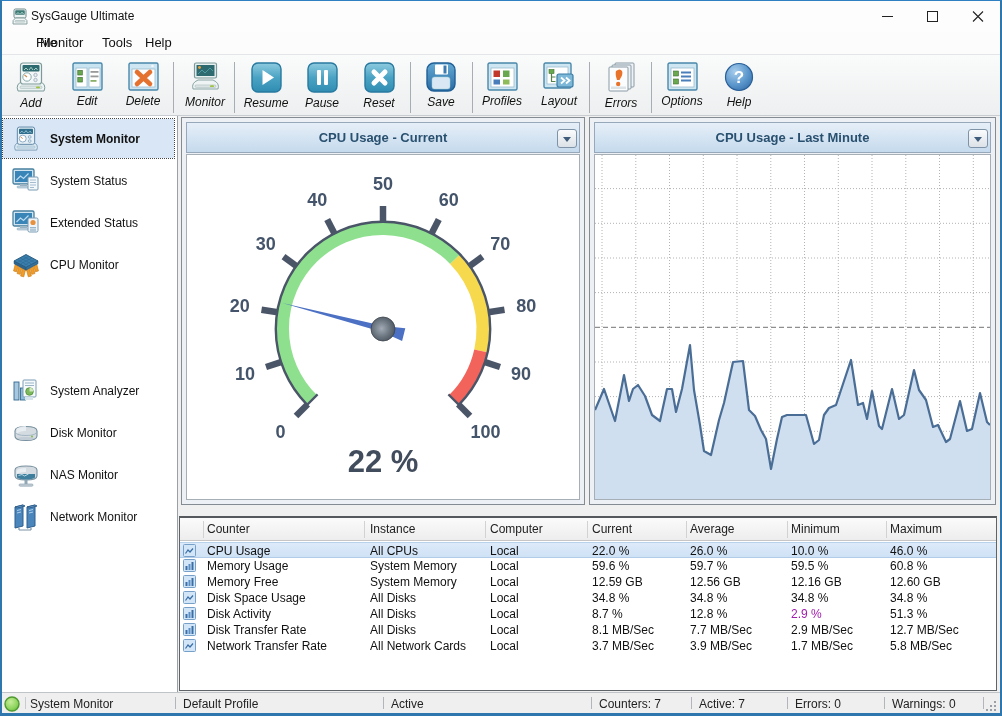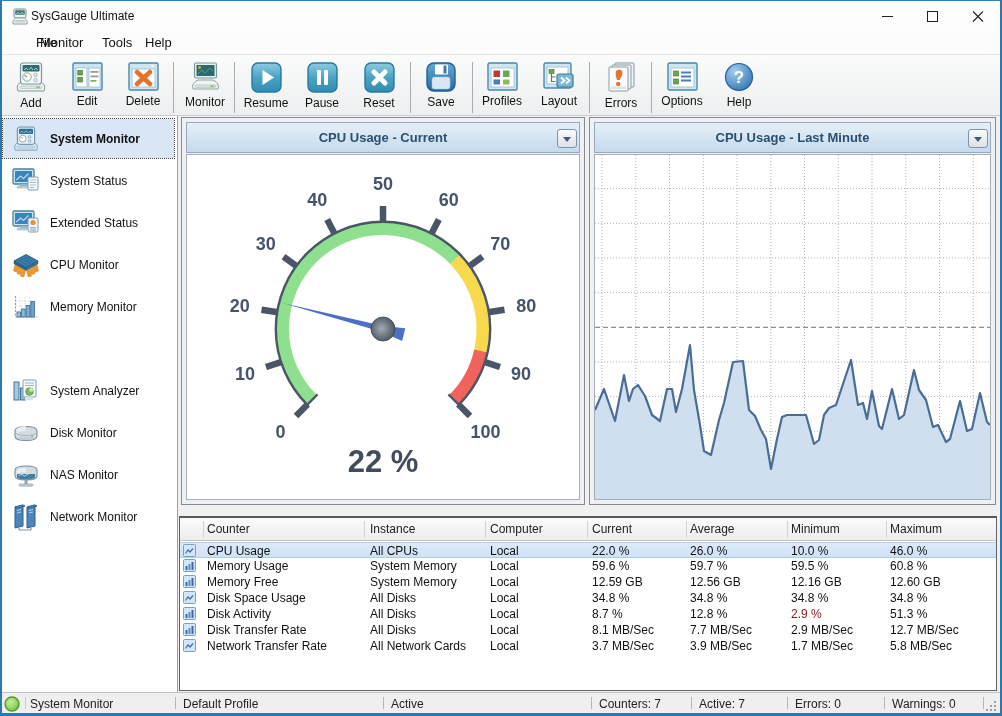--- a/index.html
+++ b/index.html
@@ -15,21 +15,21 @@
   .capbtn { position:absolute; top:0; width:45px; height:30px; }
   
   #menubar { position:absolute; left:0; top:31px; width:998px; height:22px; background:#fcfcfc; }
   .menuitem { position:absolute; top:3px; font-size:13px; color:#111; }
   
   #toolbar { position:absolute; left:0; top:53px; width:998px; height:62px;
              background:linear-gradient(#fafbfb,#edeff0);
              border-top:1px solid #e3e5e8; border-bottom:1px solid #c9ccd0; }
   .tbtn { position:absolute; top:7px; width:56px; text-align:center; }
   .tbtn svg { display:block; margin:0 auto; }
-  .tbtn .lbl { font-size:12px; color:#111; margin-top:3px; }
+  .tbtn .lbl { font-size:12px; color:#111; margin-top:3px;font-style:italic; }
   .tsep { position:absolute; top:7px; height:51px; width:1px; background:#a8adb3; }
   
   #sidebar { position:absolute; left:0; top:115px; width:176px; height:576px; background:#fff; border-right:1px solid #9aa0a6; }
   .sitem { position:absolute; left:1px; width:171px; height:39px; }
   .sitem .ic { position:absolute; left:9px; top:50%; margin-top:-14px; }
   .sitem .tx { position:absolute; left:47px; top:50%; margin-top:-7px; font-size:12px; color:#111; white-space:nowrap; }
   .sitem.sel { background:#d8e6f5; outline:1px dotted #444; }
   .sitem.sel .tx { font-weight:bold; }
   
   #content { position:absolute; left:176px; top:115px; width:822px; height:576px; background:#f0f0f0; }
@@ -292,33 +292,20 @@
           <rect x="18.6" y="13.6" width="3.2" height="9.5" transform="rotate(-14 20.2 18.3)"></rect>
           <rect x="15" y="15.6" width="3.2" height="10" transform="rotate(-14 16.6 20.6)"></rect>
         </g>
         <polygon points="2,10 14,3.5 26,10 14,16.5" fill="#3c80ae" stroke="#23567c" stroke-width="0.9"></polygon>
         <polygon points="2,10 14,16.5 14,19.2 2,12.7" fill="#2d648e" stroke="#23567c" stroke-width="0.5"></polygon>
         <polygon points="26,10 14,16.5 14,19.2 26,12.7" fill="#33719c" stroke="#23567c" stroke-width="0.5"></polygon>
         <path d="M5 8.4 L17 14.9 M8 6.8 L20 13.3 M11 5.2 L23 11.7 M11 14.9 L23 8.4 M8 13.3 L20 6.8 M5 11.7 L17 5.2" stroke="#2e6c98" stroke-width="0.7" fill="none"></path>
       </svg>
       <div class="tx">CPU Monitor</div>
     </div>
-    <div class="sitem" style="top:171px">
-      <svg class="ic" width="28" height="28" viewBox="0 0 28 28">
-        <path d="M3.5 3 v21 h22" stroke="#8a9aa8" stroke-width="1.2" fill="none" stroke-dasharray="2 1.5"></path>
-        <path d="M3.5 8 h20 M3.5 13 h20 M3.5 18 h20 M8 4 v19 M13 4 v19 M18 4 v19" stroke="#c8d2da" stroke-width="0.8" stroke-dasharray="1.5 1.5"></path>
-        <g stroke="#35688f" stroke-width="0.8">
-          <rect x="5" y="19" width="3.6" height="5" fill="#9cc3de"></rect>
-          <rect x="9.6" y="16" width="3.6" height="8" fill="#8db9d8"></rect>
-          <rect x="14.2" y="12.5" width="3.6" height="11.5" fill="#7eaed2"></rect>
-          <rect x="18.8" y="8.5" width="3.6" height="15.5" fill="#6fa3cc"></rect>
-        </g>
-      </svg>
-      <div class="tx">Memory Monitor</div>
-    </div>
     <div class="sitem" style="top:255px">
       <svg class="ic" width="28" height="28" viewBox="0 0 28 28">
         <g stroke="#35688f" stroke-width="0.9">
           <rect x="2" y="5" width="5" height="18" fill="#a6c8e0"></rect>
           <rect x="8.5" y="11" width="5" height="12" fill="#8db9d8"></rect>
         </g>
         <rect x="11" y="3" width="13" height="17" rx="1" fill="#f6fafc" stroke="#7a9cb5" stroke-width="1"></rect>
         <path d="M13 6 h9 M13 8.5 h9" stroke="#9ab5c8" stroke-width="1"></path>
         <circle cx="17.5" cy="14.5" r="3.8" fill="#7cb85c" stroke="#4e8a34" stroke-width="0.8"></circle>
         <path d="M17.5 14.5 L17.5 10.7 A3.8 3.8 0 0 1 21.3 14.5 z" fill="#d2e8c2"></path>
@@ -526,21 +513,21 @@
               <rect x="0.5" y="0.5" width="12" height="12" rx="1" fill="#d3e6f8" stroke="#76a0c8" stroke-width="1"></rect>
               <rect x="2.5" y="7" width="2" height="4" fill="#3a6ea5"></rect>
               <rect x="5.5" y="5" width="2" height="6" fill="#5a8ec5"></rect>
               <rect x="8.5" y="3" width="2" height="8" fill="#3a6ea5"></rect>
             </svg>
           <span style="position:absolute;left:27px;top:1px;font-size:12px;color:#111;white-space:nowrap;">Disk Activity</span>
           <span style="position:absolute;left:190px;top:1px;font-size:12px;color:#111;white-space:nowrap;">All Disks</span>
           <span style="position:absolute;left:310px;top:1px;font-size:12px;color:#111;white-space:nowrap;">Local</span>
           <span style="position:absolute;left:412px;top:1px;font-size:12px;color:#111;white-space:nowrap;">8.7 %</span>
           <span style="position:absolute;left:510px;top:1px;font-size:12px;color:#111;white-space:nowrap;">12.8 %</span>
-          <span style="position:absolute;left:611px;top:1px;font-size:12px;color:#7f1d1d;white-space:nowrap;">2.9 %</span>
+          <span style="position:absolute;left:611px;top:1px;font-size:12px;color:#a21caf;white-space:nowrap;">2.9 %</span>
           <span style="position:absolute;left:710px;top:1px;font-size:12px;color:#111;white-space:nowrap;">51.3 %</span>
         </div>
         <div style="position:absolute;left:0;right:0;top:80px;height:16px;">
           <svg style="position:absolute;left:3px;top:1px" width="13" height="13" viewBox="0 0 13 13">
               <rect x="0.5" y="0.5" width="12" height="12" rx="1" fill="#d3e6f8" stroke="#76a0c8" stroke-width="1"></rect>
               <rect x="2.5" y="7" width="2" height="4" fill="#3a6ea5"></rect>
               <rect x="5.5" y="5" width="2" height="6" fill="#5a8ec5"></rect>
               <rect x="8.5" y="3" width="2" height="8" fill="#3a6ea5"></rect>
             </svg>
           <span style="position:absolute;left:27px;top:1px;font-size:12px;color:#111;white-space:nowrap;">Disk Transfer Rate</span>

